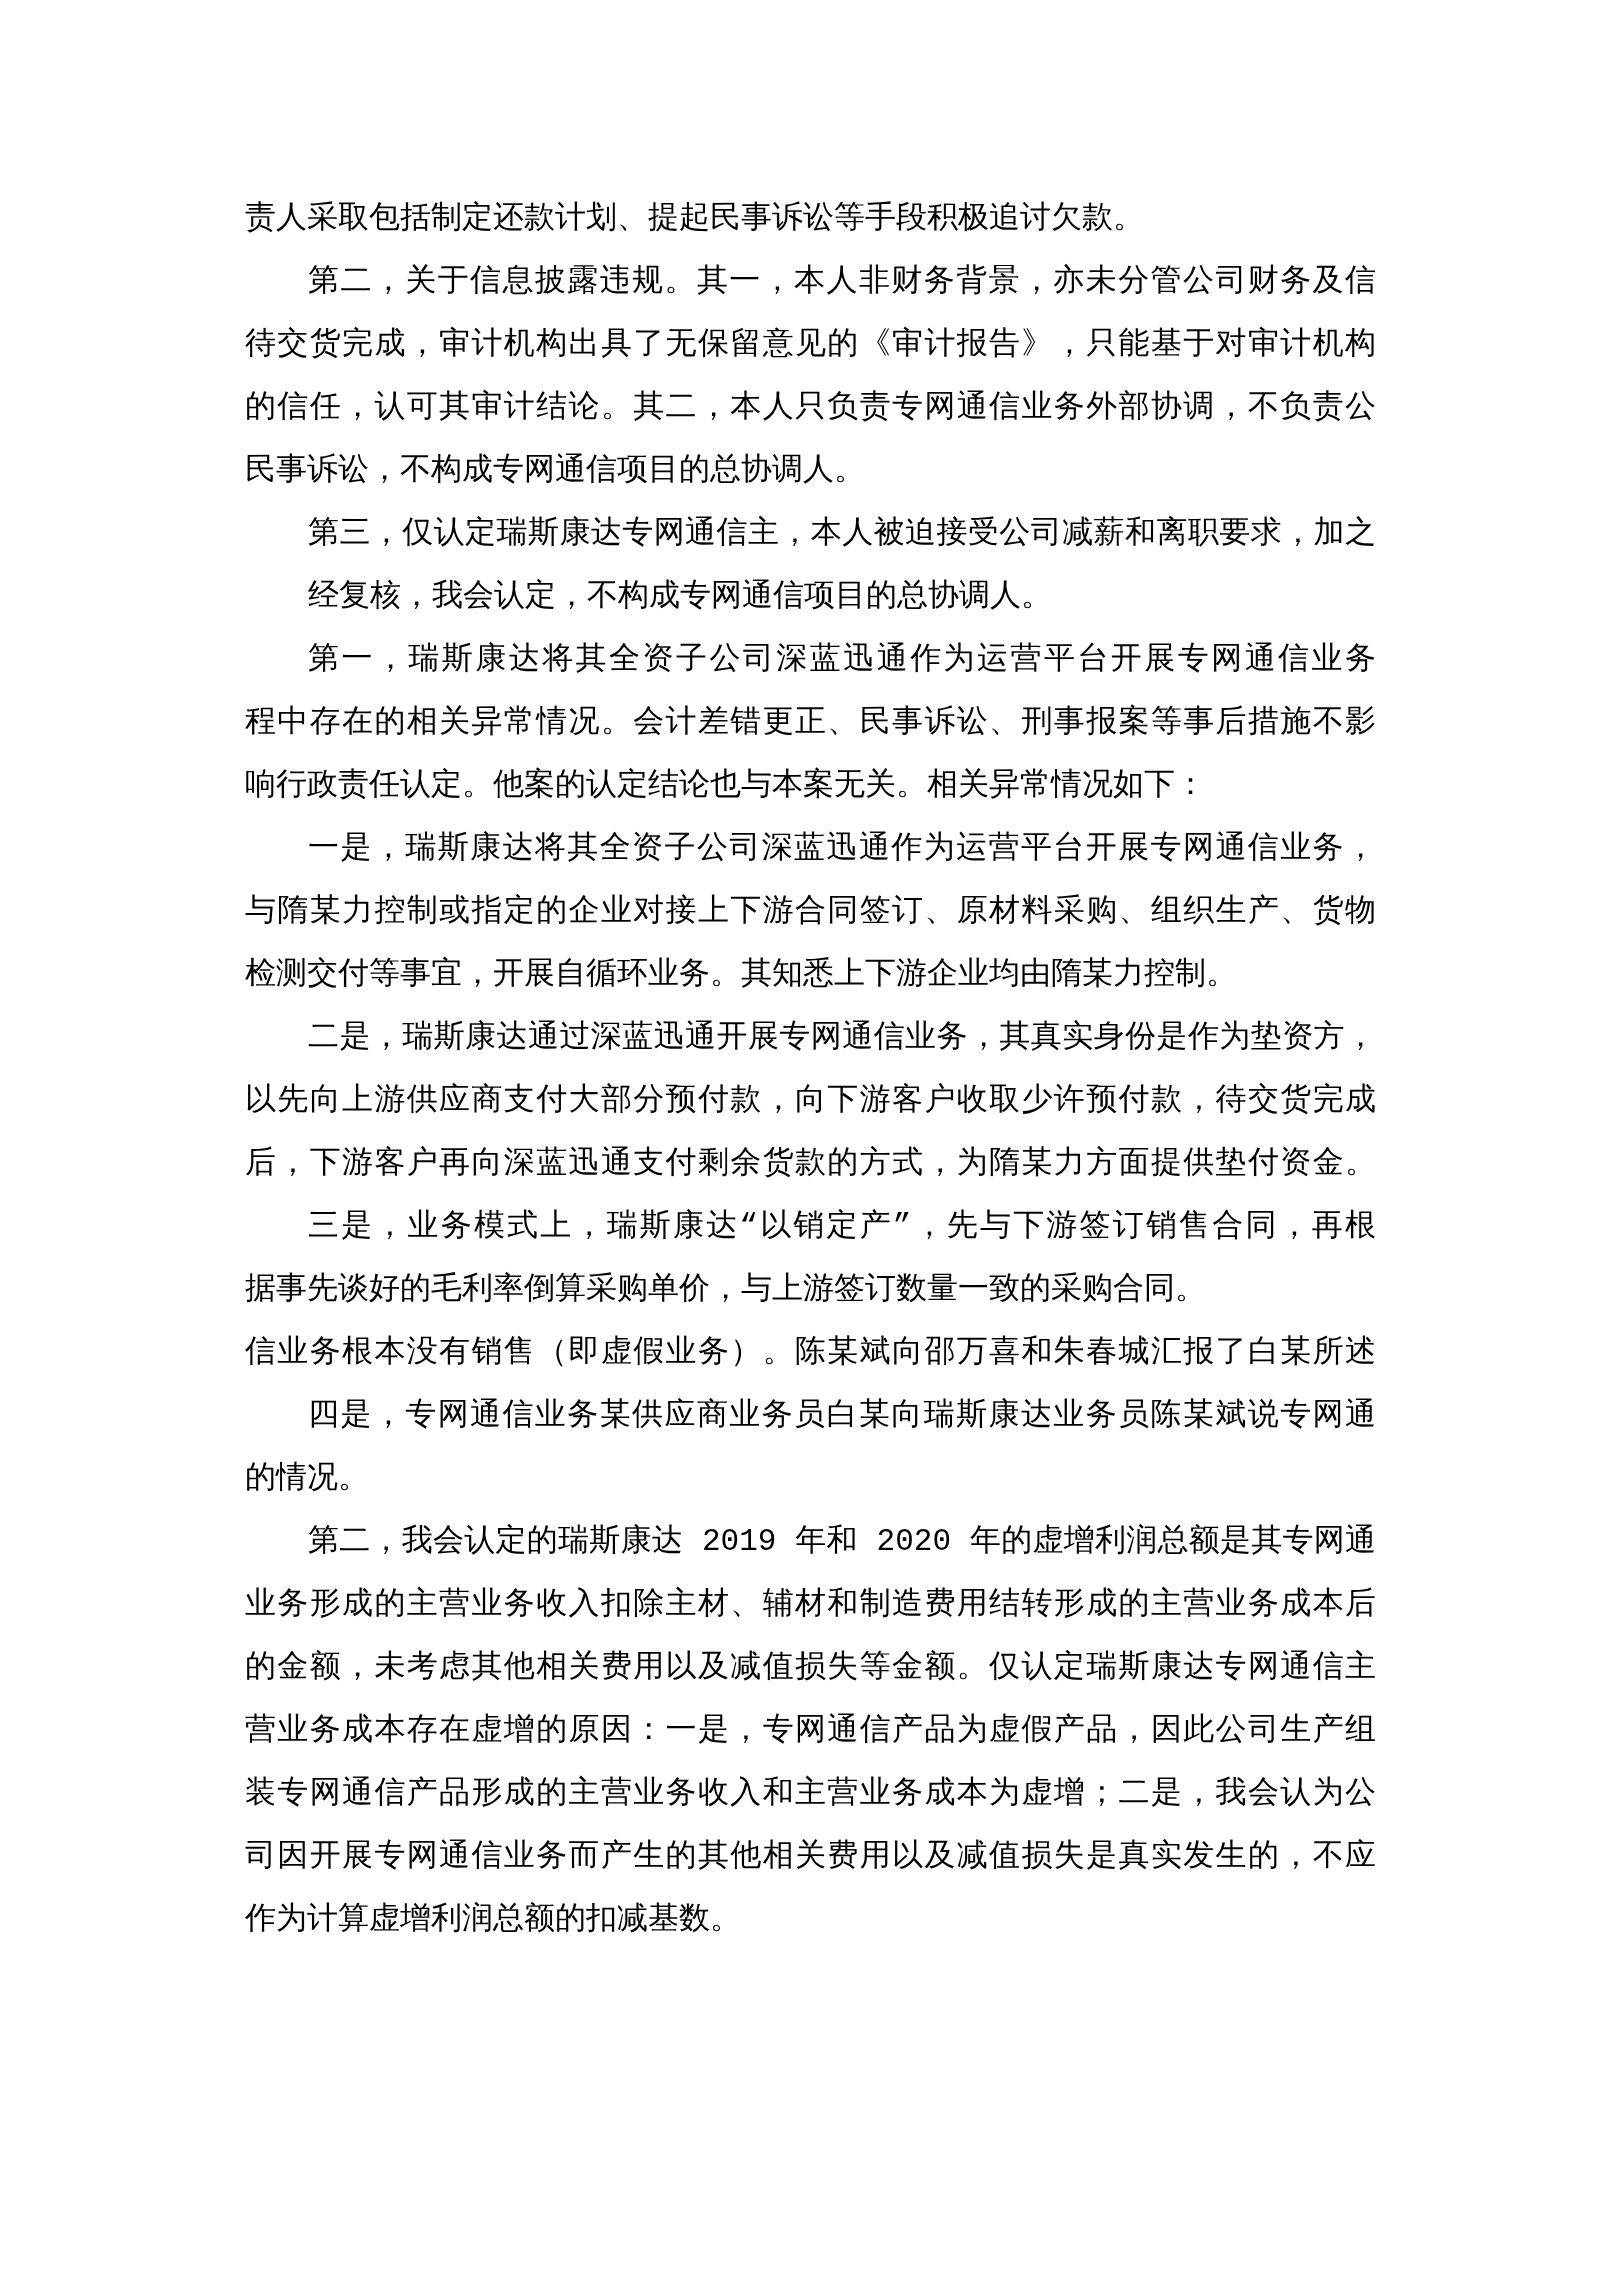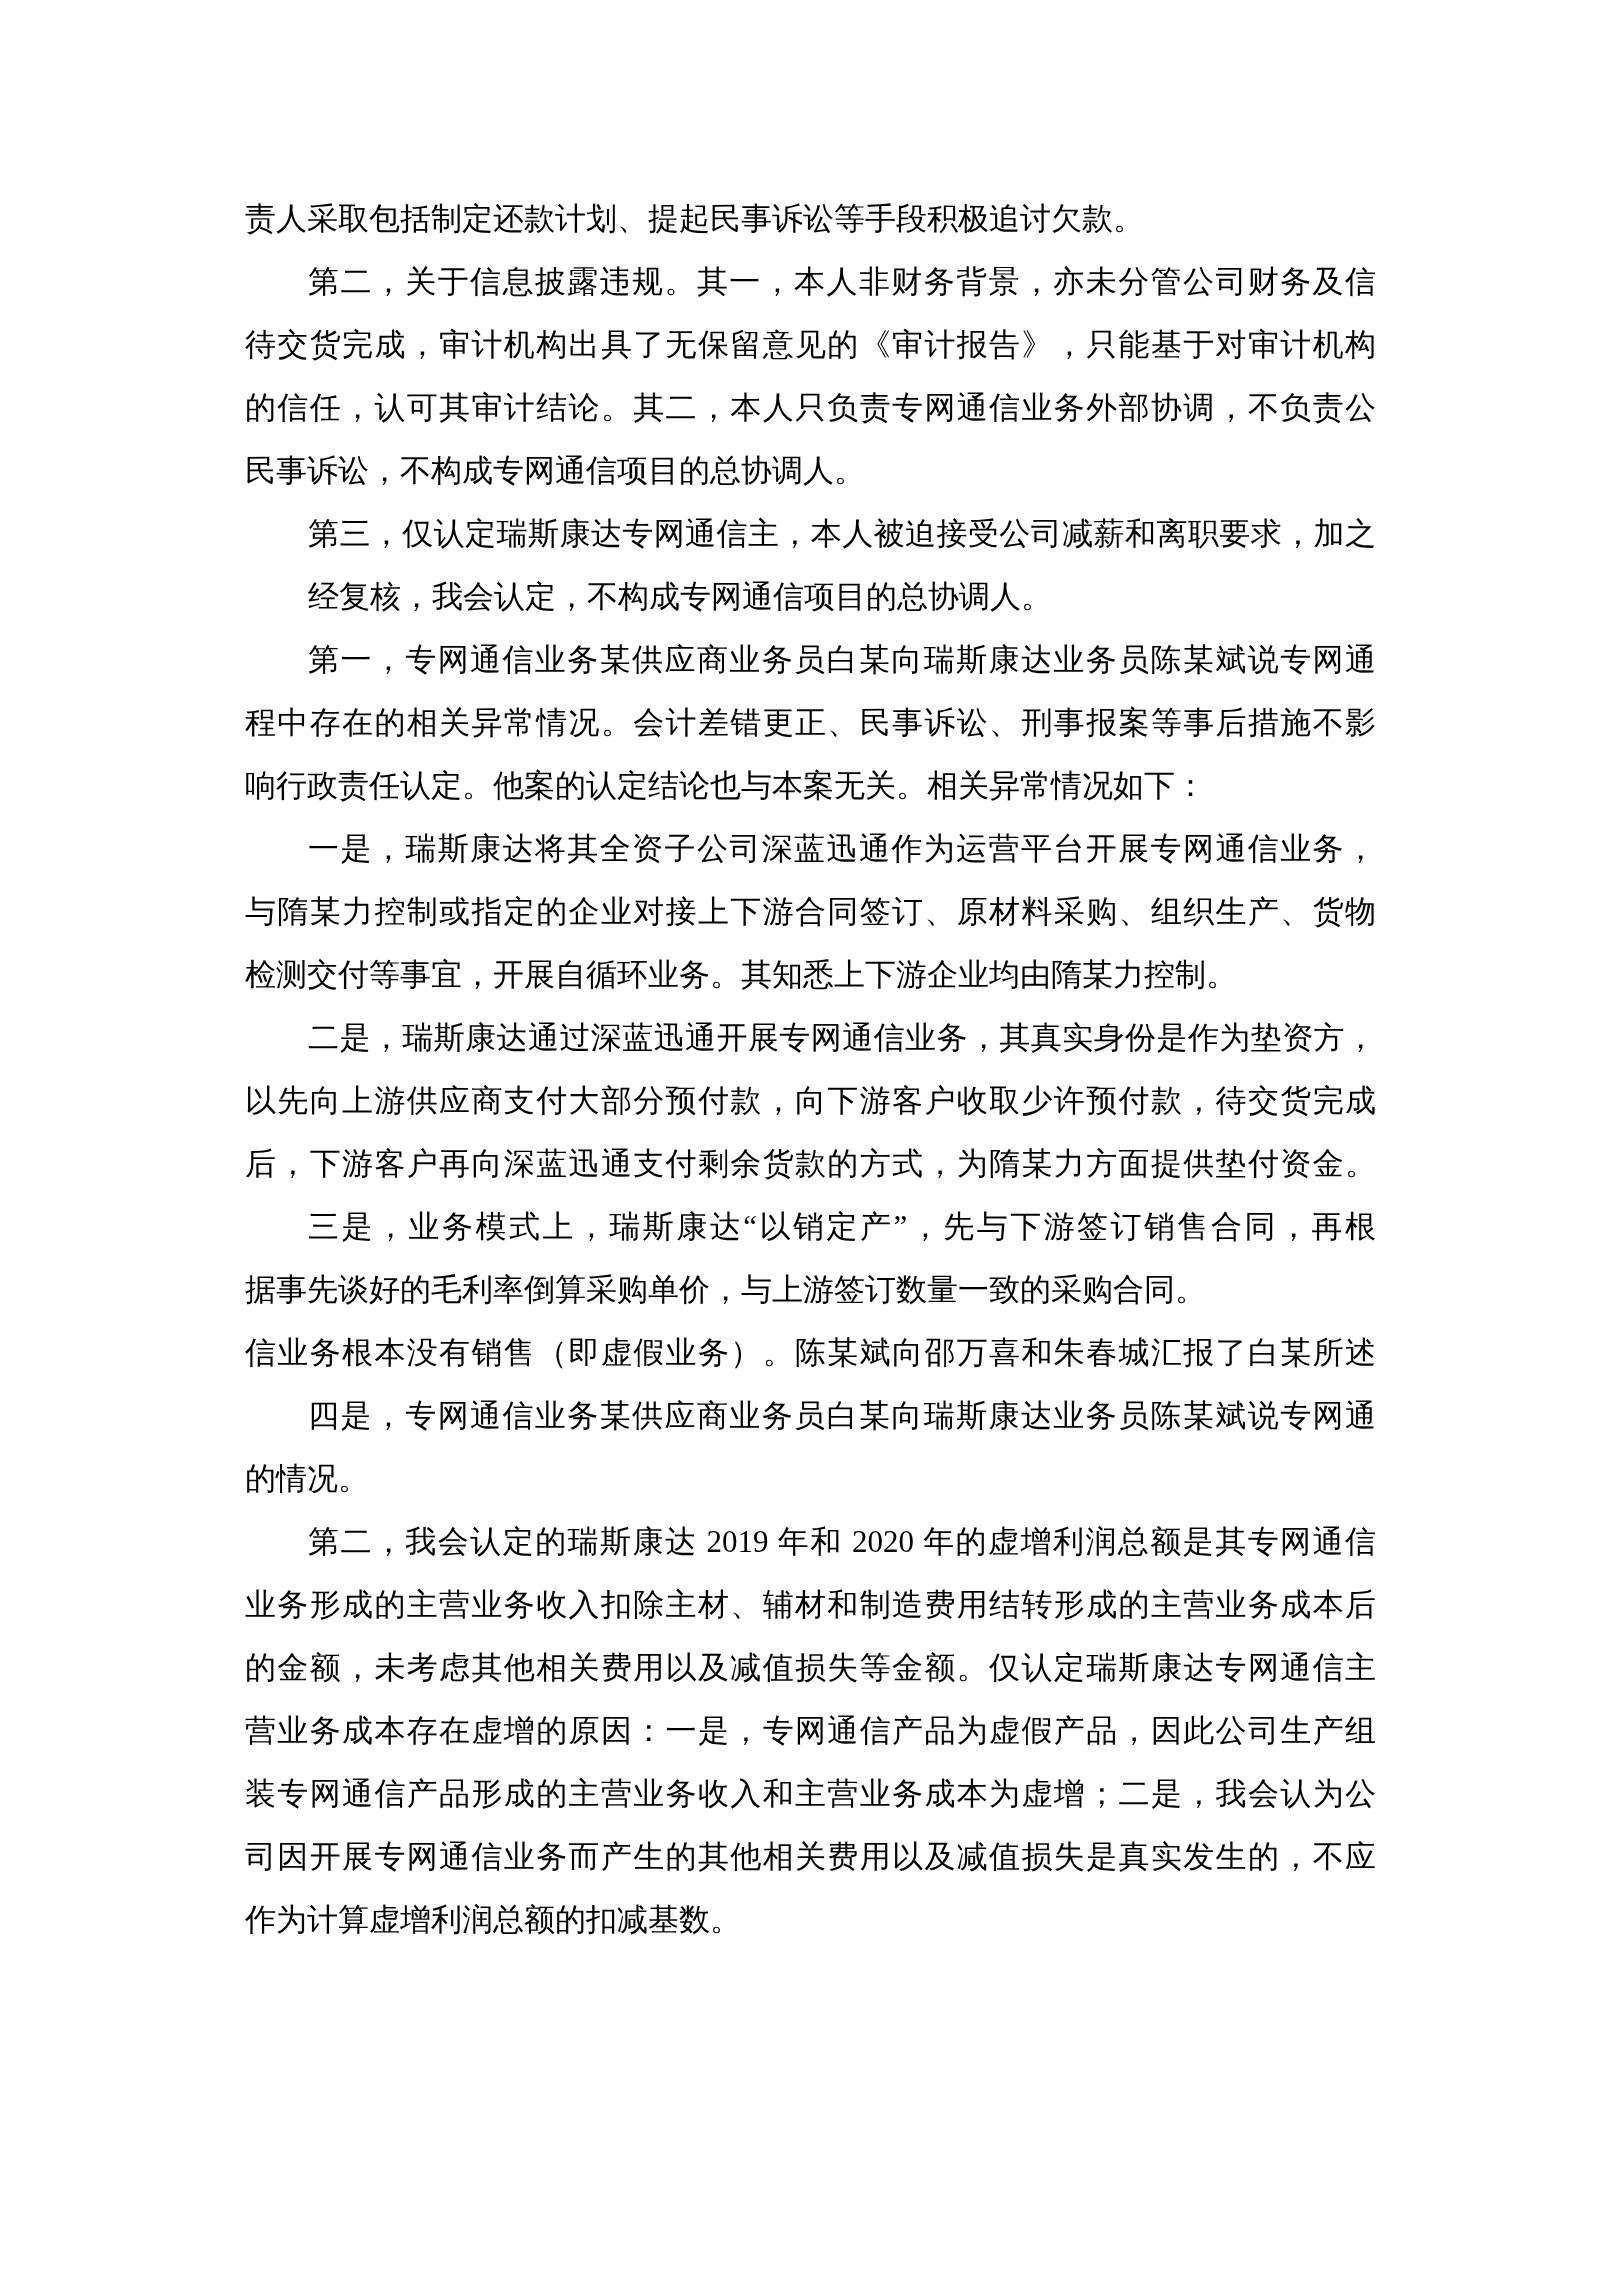--- a/index.html
+++ b/index.html
@@ -6,21 +6,21 @@
     margin: 0;
     padding: 0;
     background: #ffffff;
   }
   .page {
     position: relative;
     width: 1623px;
     height: 2295px;
     background: #ffffff;
     overflow: hidden;
-    font-family: Liberation Serif, serif;
+    font-family: Liberation Mono, monospace;
     color: #000000;
   }
   .textblock {
     position: absolute;
     left: 245px;
     top: 187px;
     width: 1131px;
   }
   .line {
     font-size: 31px;
@@ -44,21 +44,21 @@
 
 <div class="page">
   <div class="textblock">
     <div class="line end">责人采取包括制定还款计划、提起民事诉讼等手段积极追讨欠款。</div>
     <div class="line ind">第二，关于信息披露违规。其一，本人非财务背景，亦未分管公司财务及信</div>
     <div class="line">待交货完成，审计机构出具了无保留意见的《审计报告》，只能基于对审计机构</div>
     <div class="line">的信任，认可其审计结论。其二，本人只负责专网通信业务外部协调，不负责公</div>
     <div class="line end">民事诉讼，不构成专网通信项目的总协调人。</div>
     <div class="line ind">第三，仅认定瑞斯康达专网通信主，本人被迫接受公司减薪和离职要求，加之</div>
     <div class="line ind end">经复核，我会认定，不构成专网通信项目的总协调人。</div>
-    <div class="line ind">第一，专网通信业务某供应商业务员白某向瑞斯康达业务员陈某斌说专网通</div>
+    <div class="line ind">第一，瑞斯康达将其全资子公司深蓝迅通作为运营平台开展专网通信业务</div>
     <div class="line">程中存在的相关异常情况。会计差错更正、民事诉讼、刑事报案等事后措施不影</div>
     <div class="line end">响行政责任认定。他案的认定结论也与本案无关。相关异常情况如下：</div>
     <div class="line ind">一是，瑞斯康达将其全资子公司深蓝迅通作为运营平台开展专网通信业务，</div>
     <div class="line">与隋某力控制或指定的企业对接上下游合同签订、原材料采购、组织生产、货物</div>
     <div class="line end">检测交付等事宜，开展自循环业务。其知悉上下游企业均由隋某力控制。</div>
     <div class="line ind">二是，瑞斯康达通过深蓝迅通开展专网通信业务，其真实身份是作为垫资方，</div>
     <div class="line">以先向上游供应商支付大部分预付款，向下游客户收取少许预付款，待交货完成</div>
     <div class="line">后，下游客户再向深蓝迅通支付剩余货款的方式，为隋某力方面提供垫付资金。</div>
     <div class="line ind">三是，业务模式上，瑞斯康达“以销定产”，先与下游签订销售合同，再根</div>
     <div class="line end">据事先谈好的毛利率倒算采购单价，与上游签订数量一致的采购合同。</div>

